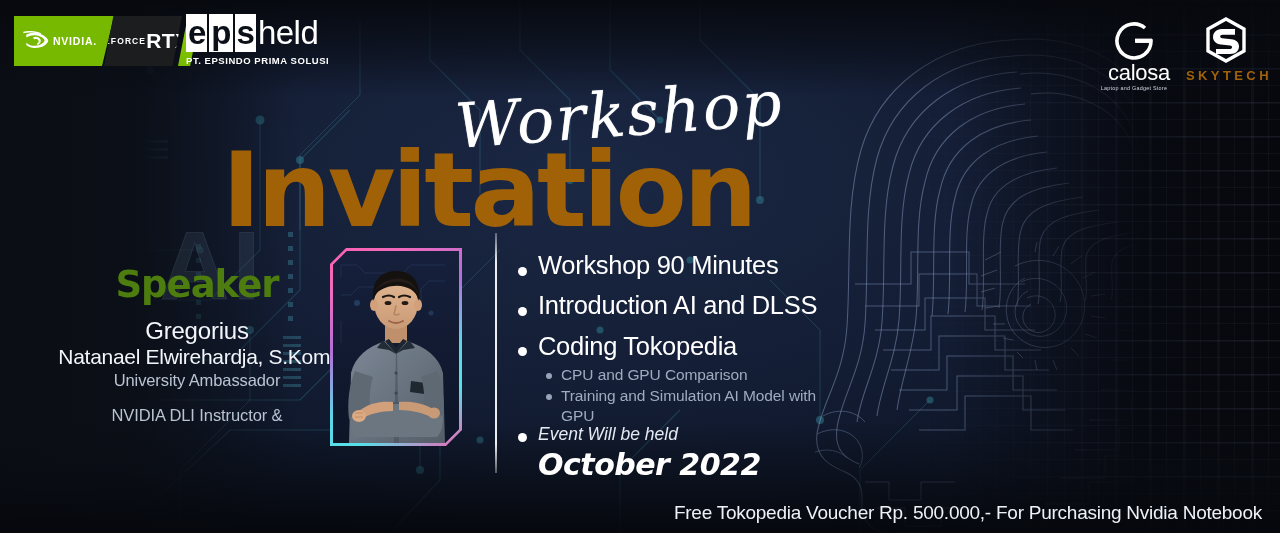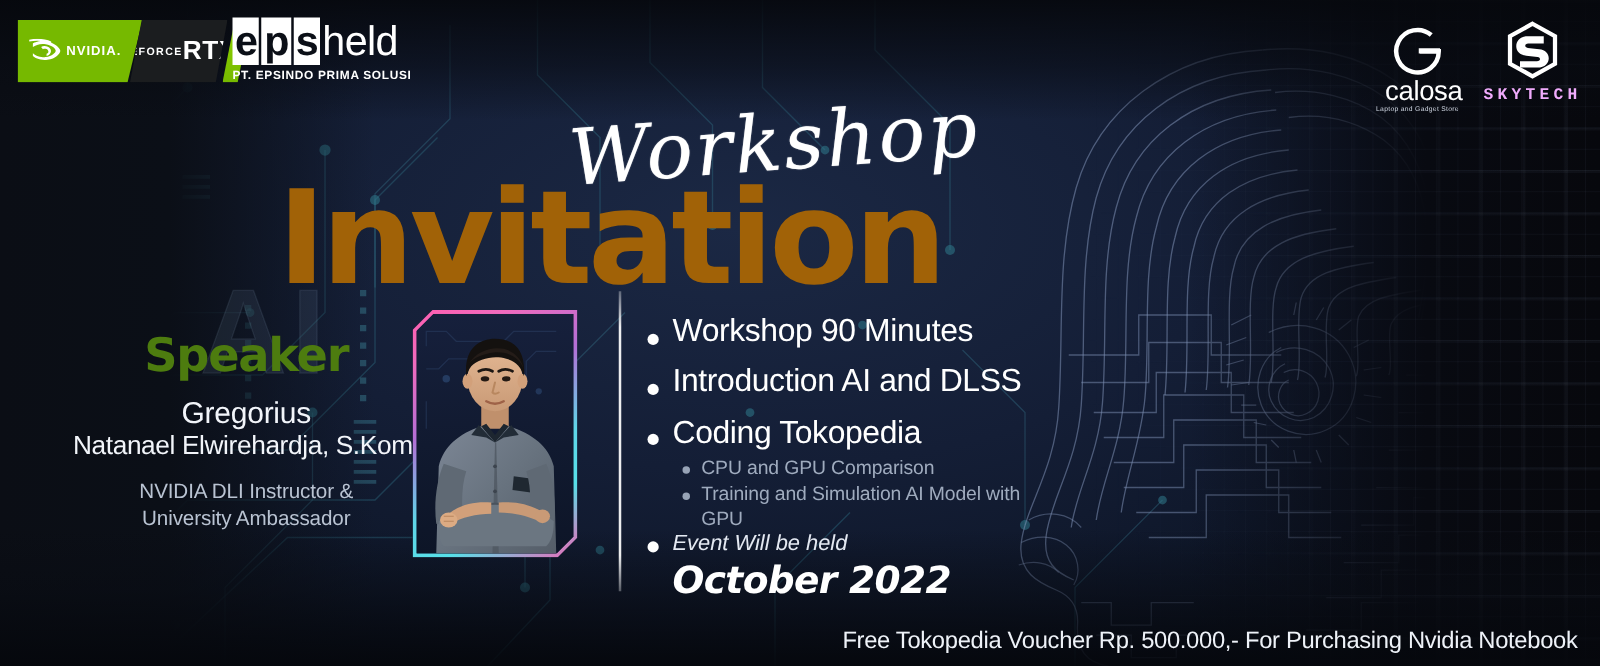--- a/index.html
+++ b/index.html
@@ -106,21 +106,21 @@
     white-space:nowrap;
   }
 
   .logo-calosa{ position:absolute; left:1098px; top:16px; width:72px; text-align:center; }
   .cal-mark{ width:46px; height:46px; margin:0 auto 1px; display:block; }
   .cal-word{ color:#fff; font-size:22px; letter-spacing:-.3px; line-height:20px; font-weight:400;margin-left:10px; }
   .cal-tag{ color:#cfd6e2; font-size:5.4px; letter-spacing:.25px; margin-top:2px; white-space:nowrap; }
 
   .logo-skytech{ position:absolute; left:1186px; top:16px; width:80px; text-align:center; }
   .sky-mark{ width:48px; height:48px; margin:0 auto 4px; display:block; }
-  .sky-word{ color:#f0abfc; font-size:13px; font-weight:700; letter-spacing:3.4px;font-family:Liberation Mono, monospace; }
+  .sky-word{ color:#a16207; font-size:13px; font-weight:700; letter-spacing:3.4px; }
 
   
   .title-wrap{ position:absolute; left:0; top:78px; width:980px; }
   .script-workshop{
     position:absolute; left:455px; top:0;
     font-family:"DejaVu Serif", serif;
     font-style:italic; font-weight:400;
     font-size:62px; color:#ffffff;
     letter-spacing:2px;
     transform:rotate(-4.2deg);
@@ -415,22 +415,22 @@
     <div class="script-workshop">Workshop</div>
     <div class="big-invitation">Invitation</div>
   </div>
 
   <div class="divider"></div>
 
   <div class="speaker-block">
     <div class="speaker-title">Speaker</div>
     <div class="speaker-name1">Gregorius</div>
     <div class="speaker-name2">Natanael Elwirehardja, S.Kom.</div>
+    <div class="speaker-role" style="margin-top:0">University Ambassador</div>
     <div class="speaker-role">NVIDIA DLI Instructor &amp;</div>
-    <div class="speaker-role" style="margin-top:0">University Ambassador</div>
   </div>
 
   <div class="photo-frame">
     <div class="photo-inner">
       <svg viewBox="0 0 126 192" width="126" height="192" preserveAspectRatio="xMidYMid slice">
         <defs>
           <linearGradient id="pbg" x1="0" y1="0" x2="0" y2="1">
             <stop offset="0%" stop-color="#16203c"></stop>
             <stop offset="55%" stop-color="#111a30"></stop>
             <stop offset="100%" stop-color="#0d1527"></stop>

